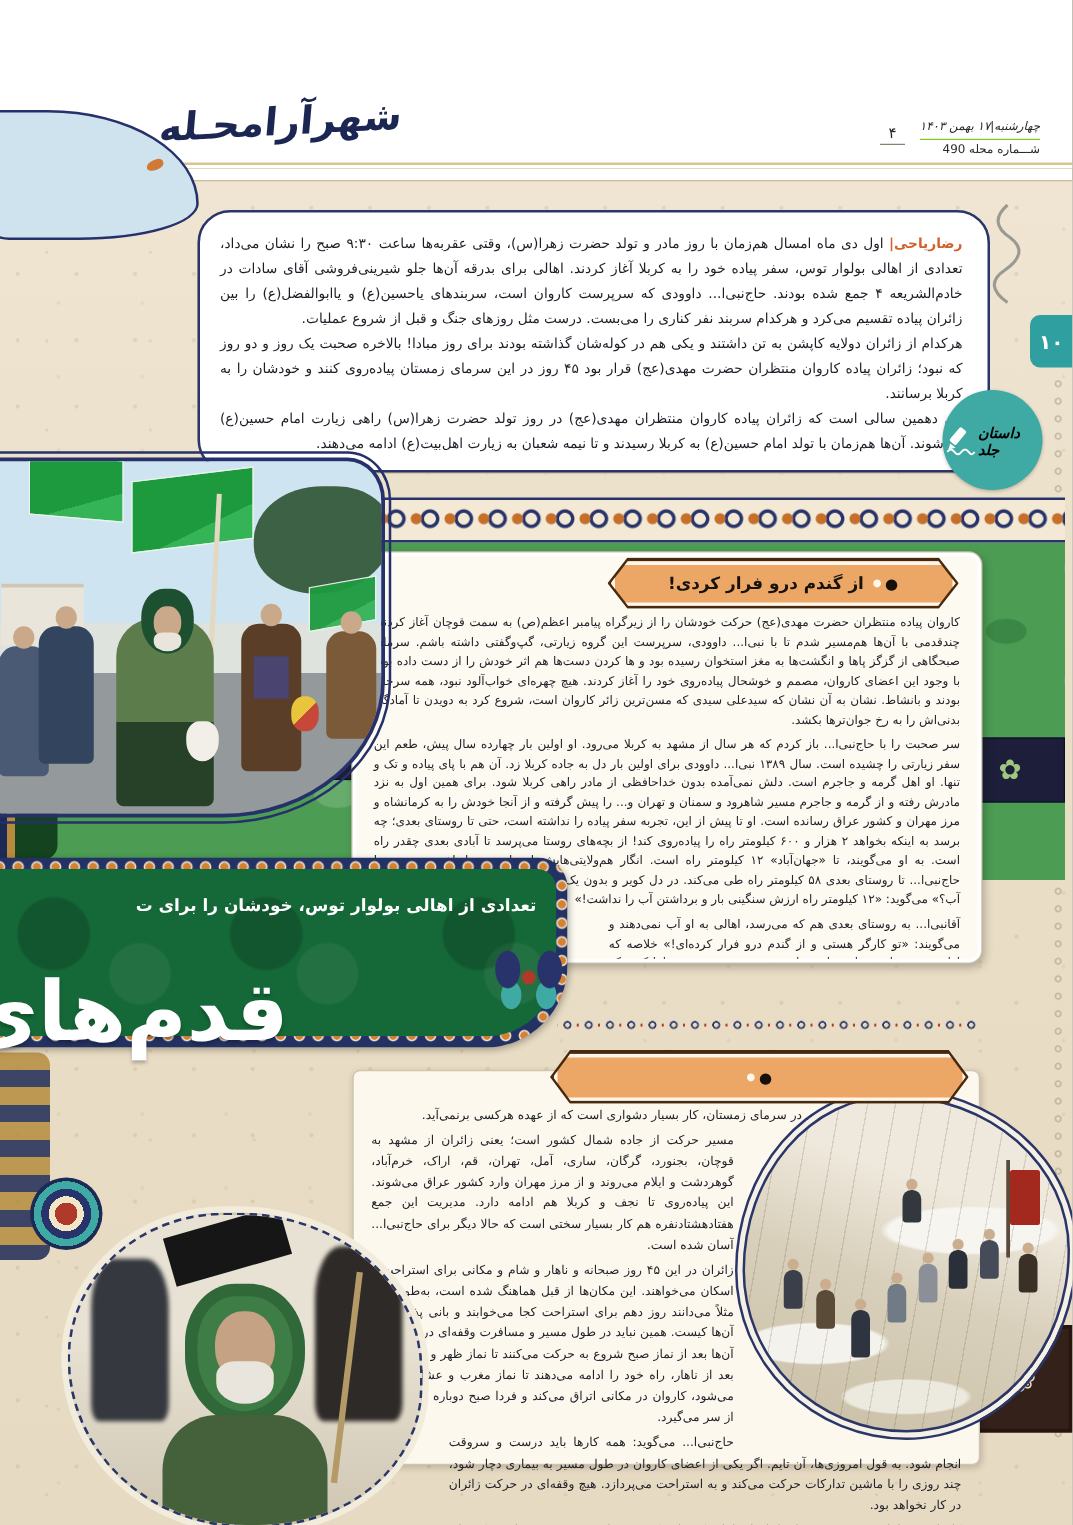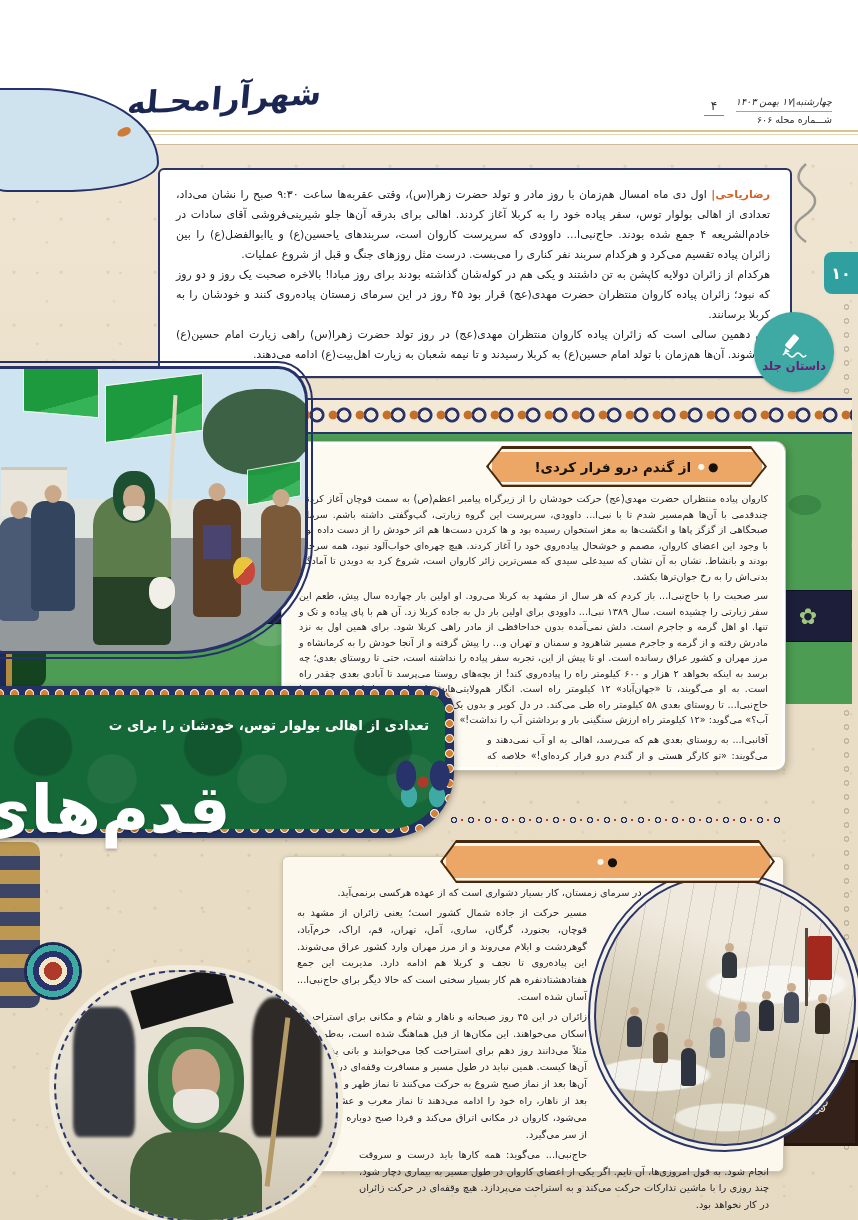--- a/index.html
+++ b/index.html
@@ -29,28 +29,28 @@
   .tl-floral i{position:absolute;right:26px;top:38px;width:14px;height:8px;background:#d07a35;border-radius:60% 40% 50% 50%;transform:rotate(-20deg);}
   .squiggle{position:absolute;left:766px;top:158px;width:60px;height:160px;z-index:2;}
   
   .side-tab{position:absolute;right:0;top:252px;width:34px;height:42px;background:#2f9fa0;
     border-radius:8px 0 0 8px;color:#fff;font-weight:bold;font-size:16px;display:flex;align-items:center;justify-content:center;z-index:8;}
   .diamond-strip{position:absolute;right:8px;top:300px;bottom:70px;width:7px;opacity:.55;z-index:1;
     background-image:radial-gradient(circle 3px at 3.5px 7px, transparent 0 1.4px, #9a917c 1.8px 2.6px, transparent 3px);
     background-size:7px 14px;}
   
   .intro-panel{position:absolute;left:158px;top:168px;width:630px;height:206px;background:#fff;
-    border:2px solid #2a356b;border-radius:6px;z-index:3;box-shadow:0 1px 0 #cbbfa4;}
+    border:2px solid #2a356b;border-radius:26px;z-index:3;box-shadow:0 1px 0 #cbbfa4;}
   .intro-text{direction:rtl;text-align:justify;padding:15px 20px 10px 16px;font-size:11px;line-height:1.82;color:#1d1d26;}
   .byline{color:#d2622a;font-weight:bold;}
   .intro-text p{margin:0;}
   
   .cover-badge{position:absolute;left:754px;top:312px;width:80px;height:80px;border-radius:50%;
-    background:#3fa9a4;z-index:6;display:flex;flex-direction:column;align-items:center;justify-content:center;
-    color:#701a75;box-shadow:0 1px 3px rgba(0,0,0,.25);}
+    background:#3fa9a4;z-index:6;display:flex;flex-direction:row;align-items:center;justify-content:center;
+    color:#000000;box-shadow:0 1px 3px rgba(0,0,0,.25);font-style:italic;}
   .cover-badge .lbl{font-size:11.5px;font-weight:bold;margin-top:1px;}
   
   .photo1{position:absolute;left:-6px;top:366px;width:308px;height:282px;z-index:5;
     border:3px solid #26306b;outline:2px solid #26306b;outline-offset:3px;
     border-radius:6px 30px 130px 8px / 6px 34px 110px 8px;overflow:hidden;
     background:linear-gradient(180deg,#cfe4f1 0 46%,#dfe3de 46% 60%,#94999b 60% 100%);}
   .photo1 .bld{position:absolute;left:4px;top:98px;width:66px;height:46px;background:#eae5da;border-top:3px solid #cfc7b6;}
   .photo1 .tree{position:absolute;right:-8px;top:20px;width:110px;height:86px;background:#2b5231;border-radius:50% 40% 55% 45%;opacity:.9;}
   .photo1 .flag{position:absolute;background:linear-gradient(160deg,#1d9a3e 0 70%,#35b457 70%);border:1px solid #e9f4ea;}
   .photo1 .f1{left:108px;top:10px;width:96px;height:56px;transform:skewY(-7deg);}
@@ -189,21 +189,21 @@
 </head>
 <body>
 
 <div class="page">
   <div class="paper"></div>
 
   <div class="logo">شهرآرامحـله</div>
   <div class="logo-pages">۹و۱۰</div>
   <div class="date-block">
     <div class="l1">چهارشنبه|۱۷ بهمن ۱۴۰۳</div>
-    <div class="l2">شـــماره محله ۶۰۶</div>
+    <div class="l2">شـــماره محله 490</div>
   </div>
   <div class="folio">
     <span>۴</span>
     <span class="rule"></span>
   </div>
   <div class="gold-rule"></div>
   <div class="tl-floral">
       <i></i>
     </div>
   <svg class="squiggle" viewBox="0 0 60 160">

